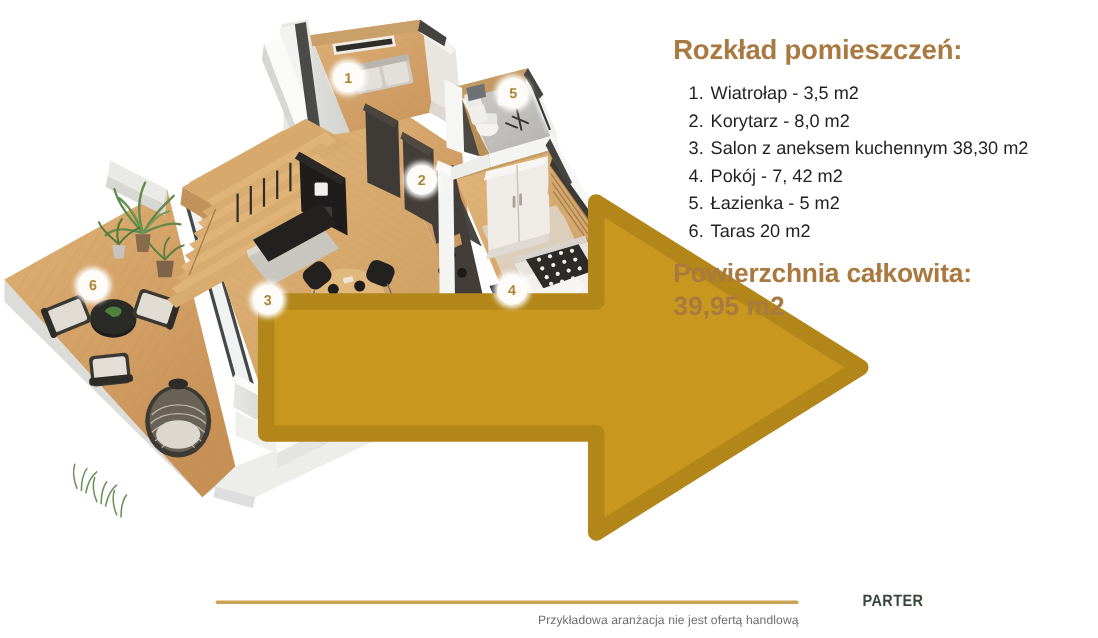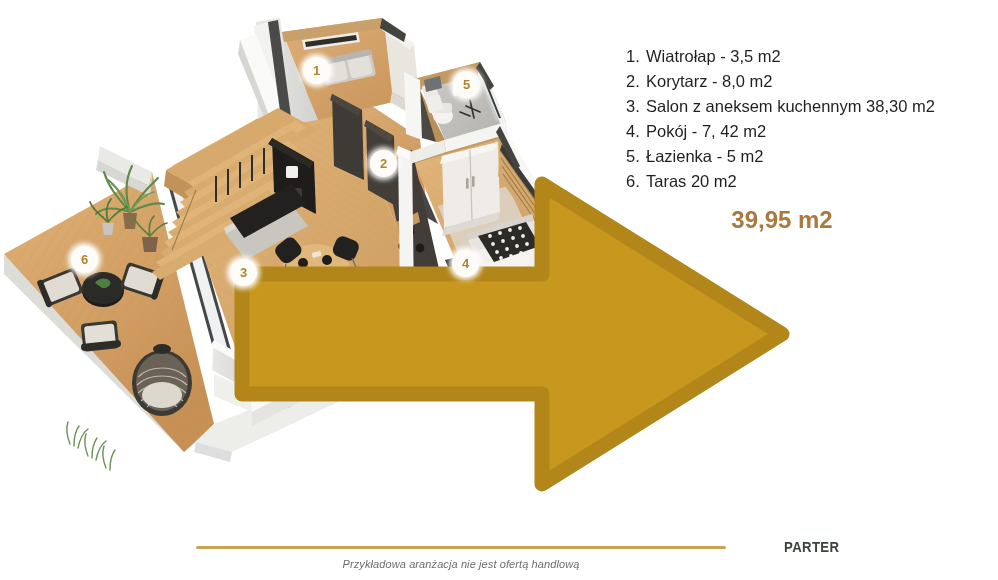--- a/index.html
+++ b/index.html
@@ -42,28 +42,28 @@
   ol.rooms li::before{
     content:counter(rm) ".";position:absolute;left:-20px;top:0;
     color:#231f20;font-size:16.5px;
   }
   .total-label{
     margin:4px 0 0 0;font-size:24px;font-weight:700;color:#a9793f;
     line-height:1.2;letter-spacing:-.2px;
   }
   .total-value{
     margin:1px 0 0 0;font-size:24px;font-weight:700;color:#a9793f;
-    text-align:center;padding-right:40px;line-height:1.2;
+    padding-right:40px;line-height:1.2;
   }
 
   
   #rule{position:absolute;left:196px;top:546px;width:530px;height:3px;
         background:#c9a455;border-radius:2px;}
-  #caption{position:absolute;left:196px;top:558px;width:530px;text-align:center;
-           font-size:11px;color:#6d6d6d;letter-spacing:.1px;font-style:italic;}
+  #caption{position:absolute;left:196px;top:558px;width:530px;text-align:right;
+           font-size:11px;color:#6d6d6d;letter-spacing:.1px;}
   #parter{position:absolute;left:784px;top:538px;
           font-size:15px;font-weight:700;color:#39453c;
           letter-spacing:.4px;
           font-family:"Liberation Sans Narrow","Liberation Sans",sans-serif;
           transform:scaleX(.88);transform-origin:left center;}
 </style>
 </head>
 <body>
 
 <div id="stage">
@@ -524,28 +524,30 @@
 
     <div class="badge" style="left:303px;top:57px;">1</div>
     <div class="badge" style="left:370px;top:150px;">2</div>
     <div class="badge" style="left:230px;top:259px;">3</div>
     <div class="badge" style="left:452px;top:250px;">4</div>
     <div class="badge" style="left:453px;top:71px;">5</div>
     <div class="badge" style="left:71px;top:246px;">6</div>
   </div>
 
   <div id="legend">
+    <h1>Rozkład pomieszczeń:</h1>
     <ol class="rooms">
       <li>Wiatrołap - 3,5 m2</li>
       <li>Korytarz - 8,0 m2</li>
       <li>Salon z aneksem kuchennym 38,30 m2</li>
       <li>Pokój - 7, 42 m2</li>
       <li>Łazienka - 5 m2</li>
       <li>Taras 20 m2</li>
     </ol>
+    <div class="total-label">Powierzchnia całkowita:</div>
     <div class="total-value">39,95 m2</div>
   </div>
 
   <div id="rule"></div>
   <div id="caption">Przykładowa aranżacja nie jest ofertą handlową</div>
   <div id="parter">PARTER</div>
 
 </div>
 
 </body></html>

